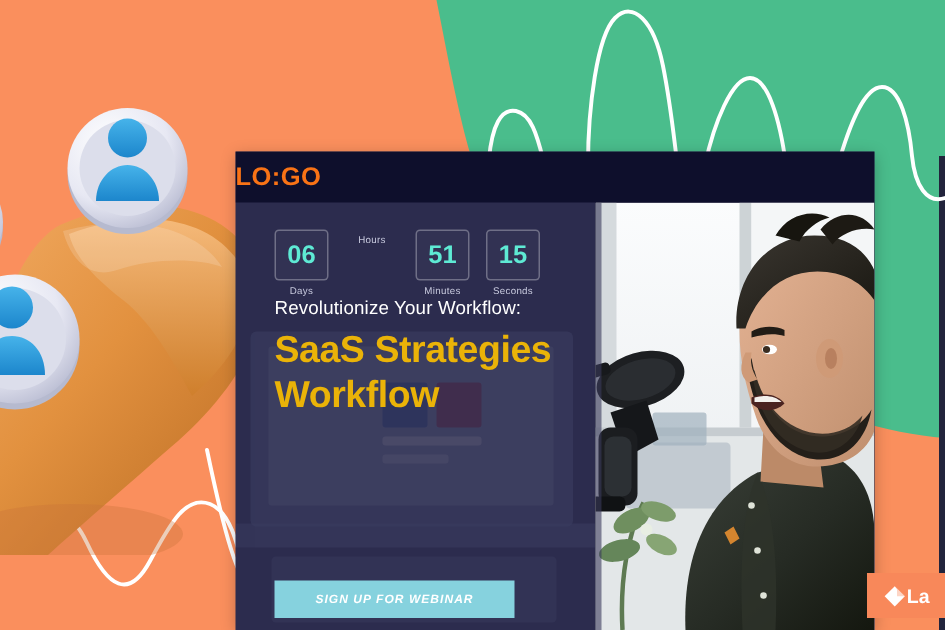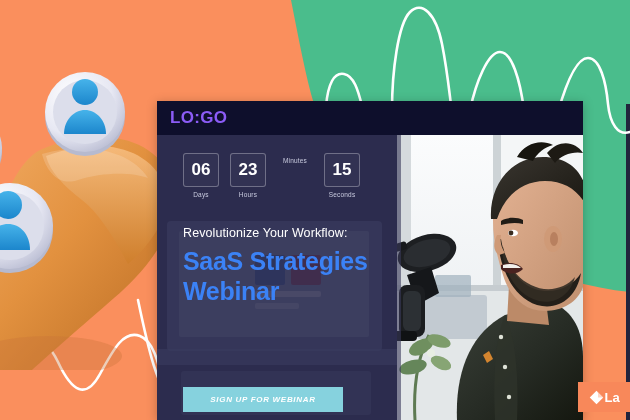--- a/index.html
+++ b/index.html
@@ -31,25 +31,24 @@
     overflow: hidden;
     box-shadow: 0 2px 10px rgba(0,0,0,.25);
   }
   .card-header {
     position: absolute; left: 0; top: 0;
     width: 100%; height: 34px;
     background: #0e0f2c;
     display: flex; align-items: center;
   }
   .logo-text {
-    color: #8b5cf6;
+    color: #f97316;
     font-size: 17px;
     font-weight: bold;
     letter-spacing: .3px;
-    margin-left: 13px;
   }
   .card-body {
     position: absolute; left: 0; top: 34px;
     width: 100%; height: 285px;
   }
   
   .ghost { position: absolute; left: 0; top: 0; width: 240px; height: 285px; opacity: .16; }
   .ghost svg { width: 100%; height: 100%; display: block; }
 
   .card-left {
@@ -57,42 +56,41 @@
     width: 240px; height: 285px;
     padding: 0 0 0 26px;
     box-sizing: border-box;
   }
   .countdown { display: flex; gap: 11px; margin-top: 18px; }
   .cd-unit { width: 36px; text-align: center; }
   .cd-box {
     height: 32px;
     border: 1px solid rgba(255,255,255,.30);
     border-radius: 3px;
-    color: #ffffff;
+    color: #5eead4;
     font-size: 17px;
     font-weight: bold;
     display: flex; align-items: center; justify-content: center;
     background: rgba(255,255,255,.03);
   }
   .cd-label {
     margin-top: 4px;
     font-size: 6.5px;
     color: #c8cade;
     letter-spacing: .2px;
   }
   .eyebrow {
-    margin-top: 28px;
     color: #ffffff;
     font-size: 12.5px;
     font-weight: normal;
     letter-spacing: .1px;
   }
   .headline {
     margin-top: 7px;
-    color: #3b82f6;
+    color: #eab308;
     font-size: 25px;
     font-weight: bold;
     line-height: 1.18;
     letter-spacing: -.3px;
   }
   .subcopy {
     margin-top: 12px;
     color: #dcdde8;
     font-size: 9px;
     line-height: 1.45;
@@ -243,36 +241,36 @@
       </div>
 
       <div class="card-left">
 
         <div class="countdown">
           <div class="cd-unit">
             <div class="cd-box">06</div>
             <div class="cd-label">Days</div>
           </div>
           <div class="cd-unit">
-            <div class="cd-box">23</div>
             <div class="cd-label">Hours</div>
           </div>
           <div class="cd-unit">
+            <div class="cd-box">51</div>
             <div class="cd-label">Minutes</div>
           </div>
           <div class="cd-unit">
             <div class="cd-box">15</div>
             <div class="cd-label">Seconds</div>
           </div>
         </div>
 
         <div class="eyebrow">Revolutionize Your Workflow:</div>
         <div class="headline">
           <div>SaaS Strategies</div>
-          <div>Webinar</div>
+          <div>Workflow</div>
         </div>
       </div>
 
       <button class="cta">SIGN UP FOR WEBINAR</button>
 
       <div class="photo">
         <svg viewBox="0 0 186 285" preserveAspectRatio="xMidYMid slice">
           <defs>
             <linearGradient id="winGrad" x1="0" y1="0" x2="0" y2="1">
               <stop offset="0%" stop-color="#fbfcfd"></stop>

